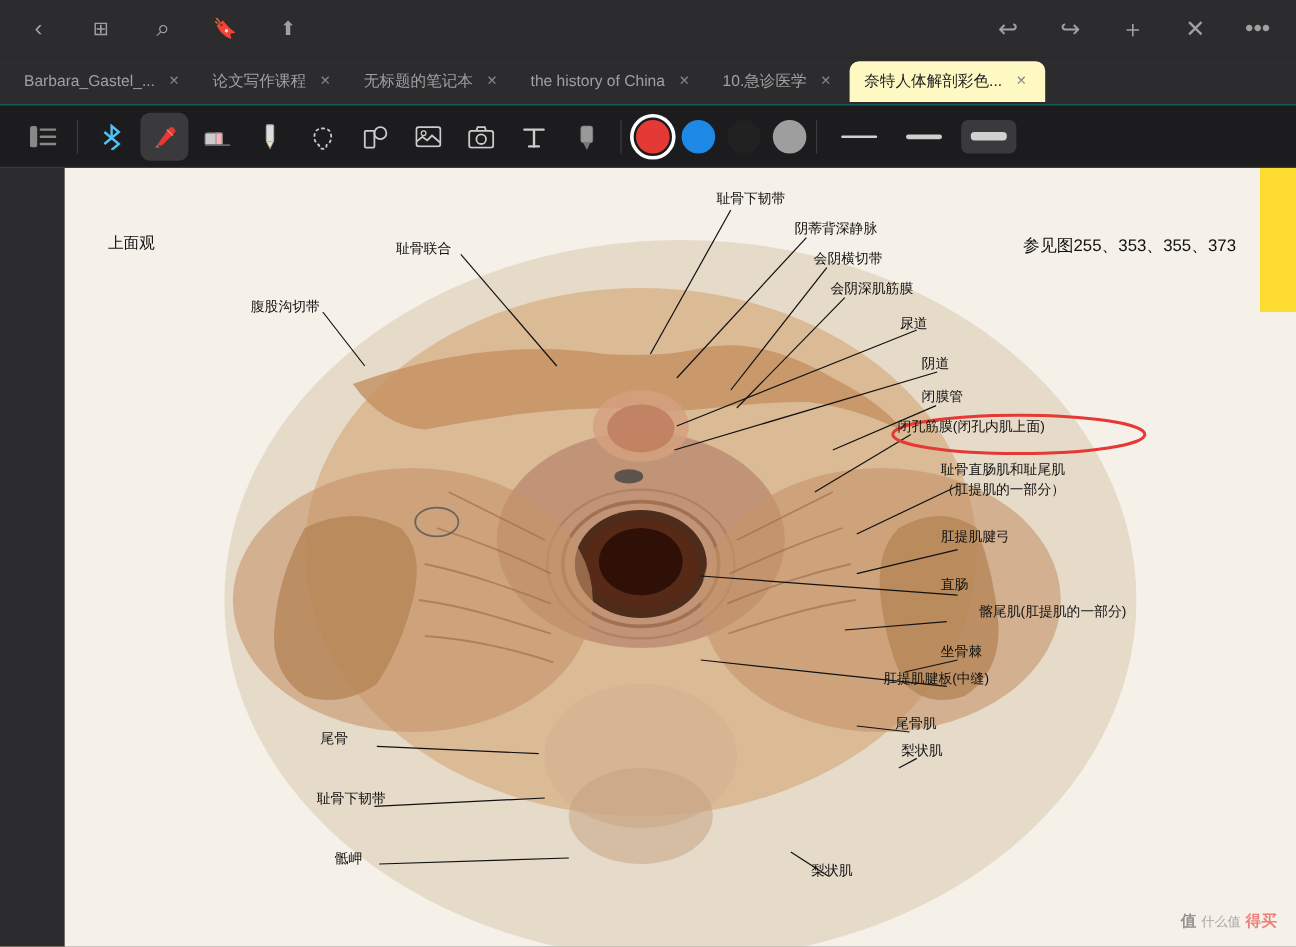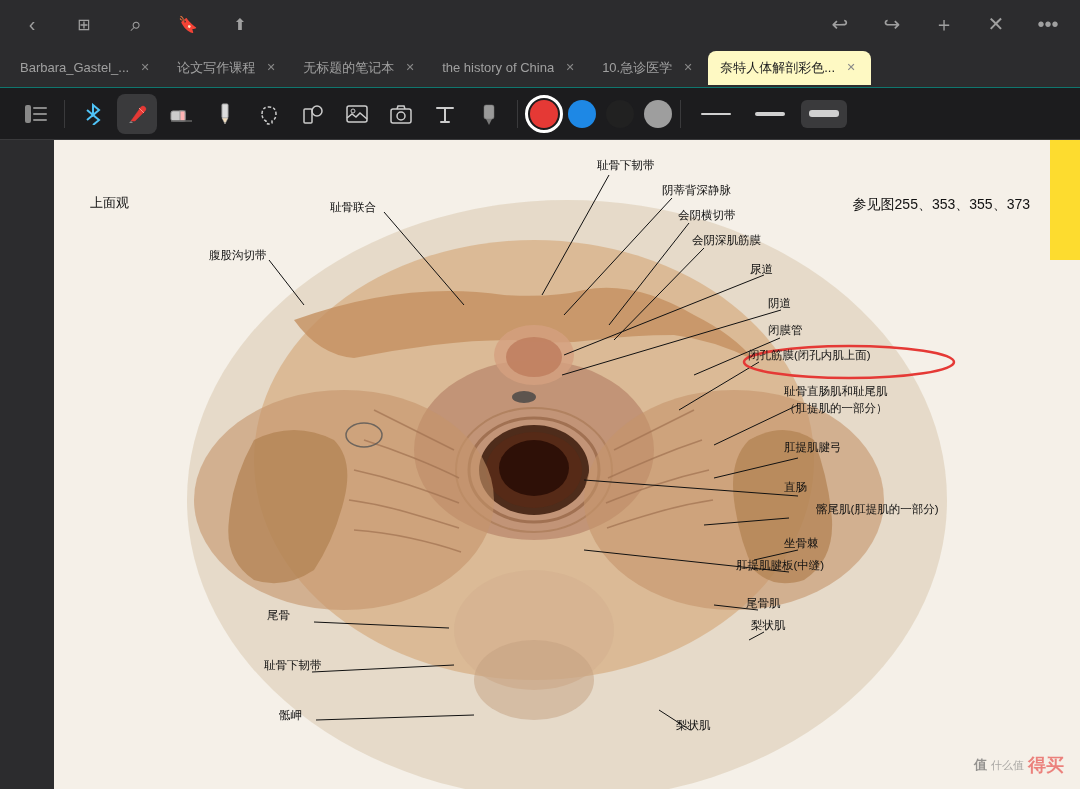--- a/index.html
+++ b/index.html
@@ -526,17 +526,17 @@
 
     <div class="label" style="left:210px;top:518px;">耻骨下韧带</div>
 
     <div class="label" style="left:225px;top:568px;">骶岬</div>
 
     <div class="label" style="left:622px;top:578px;">梨状肌</div>
 
     <div class="watermark">
       <span class="watermark-text" style="font-size:13px;font-weight:bold;color:#555;">值</span>
       <span class="watermark-text" style="font-size:11px;color:#777;">什么值</span>
-      <span class="watermark-text" style="font-size:18px;font-weight:bold;color:#e53935;">得买</span>
+      <span class="watermark-text" style="font-size:13px;font-weight:bold;color:#e53935;">得买</span>
     </div>
 
   </div>
 </div>
 
 </body></html>

